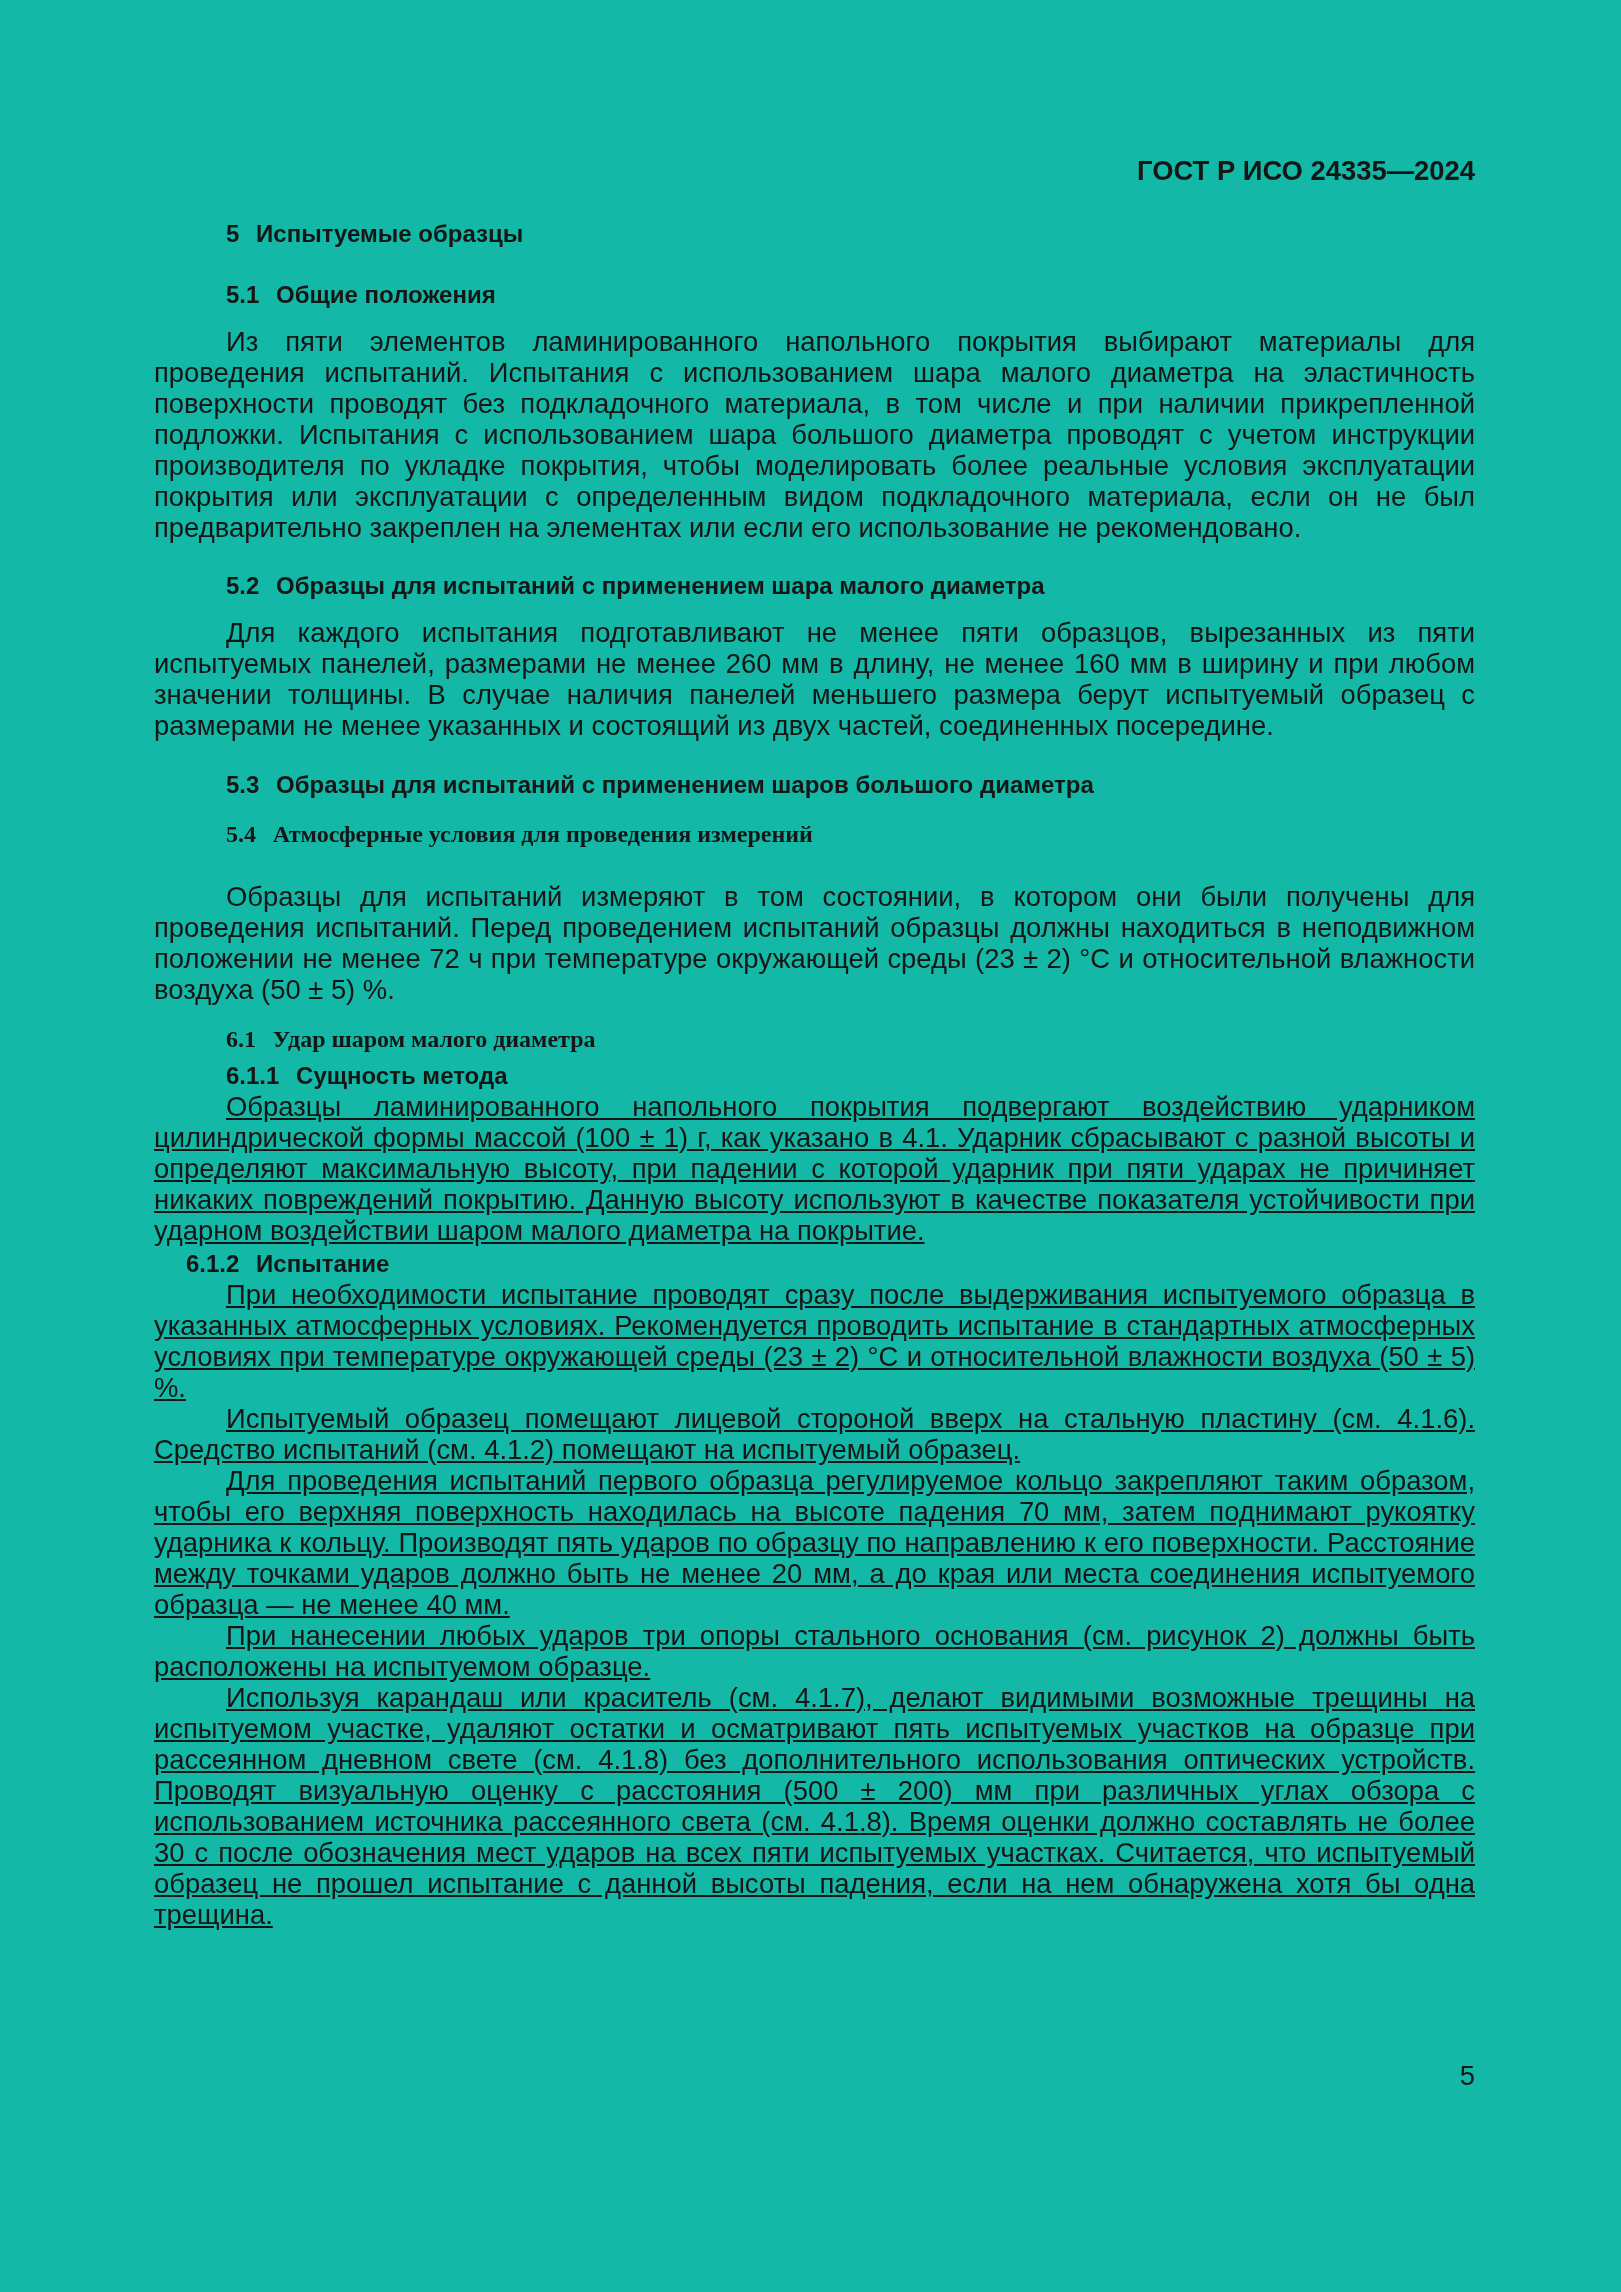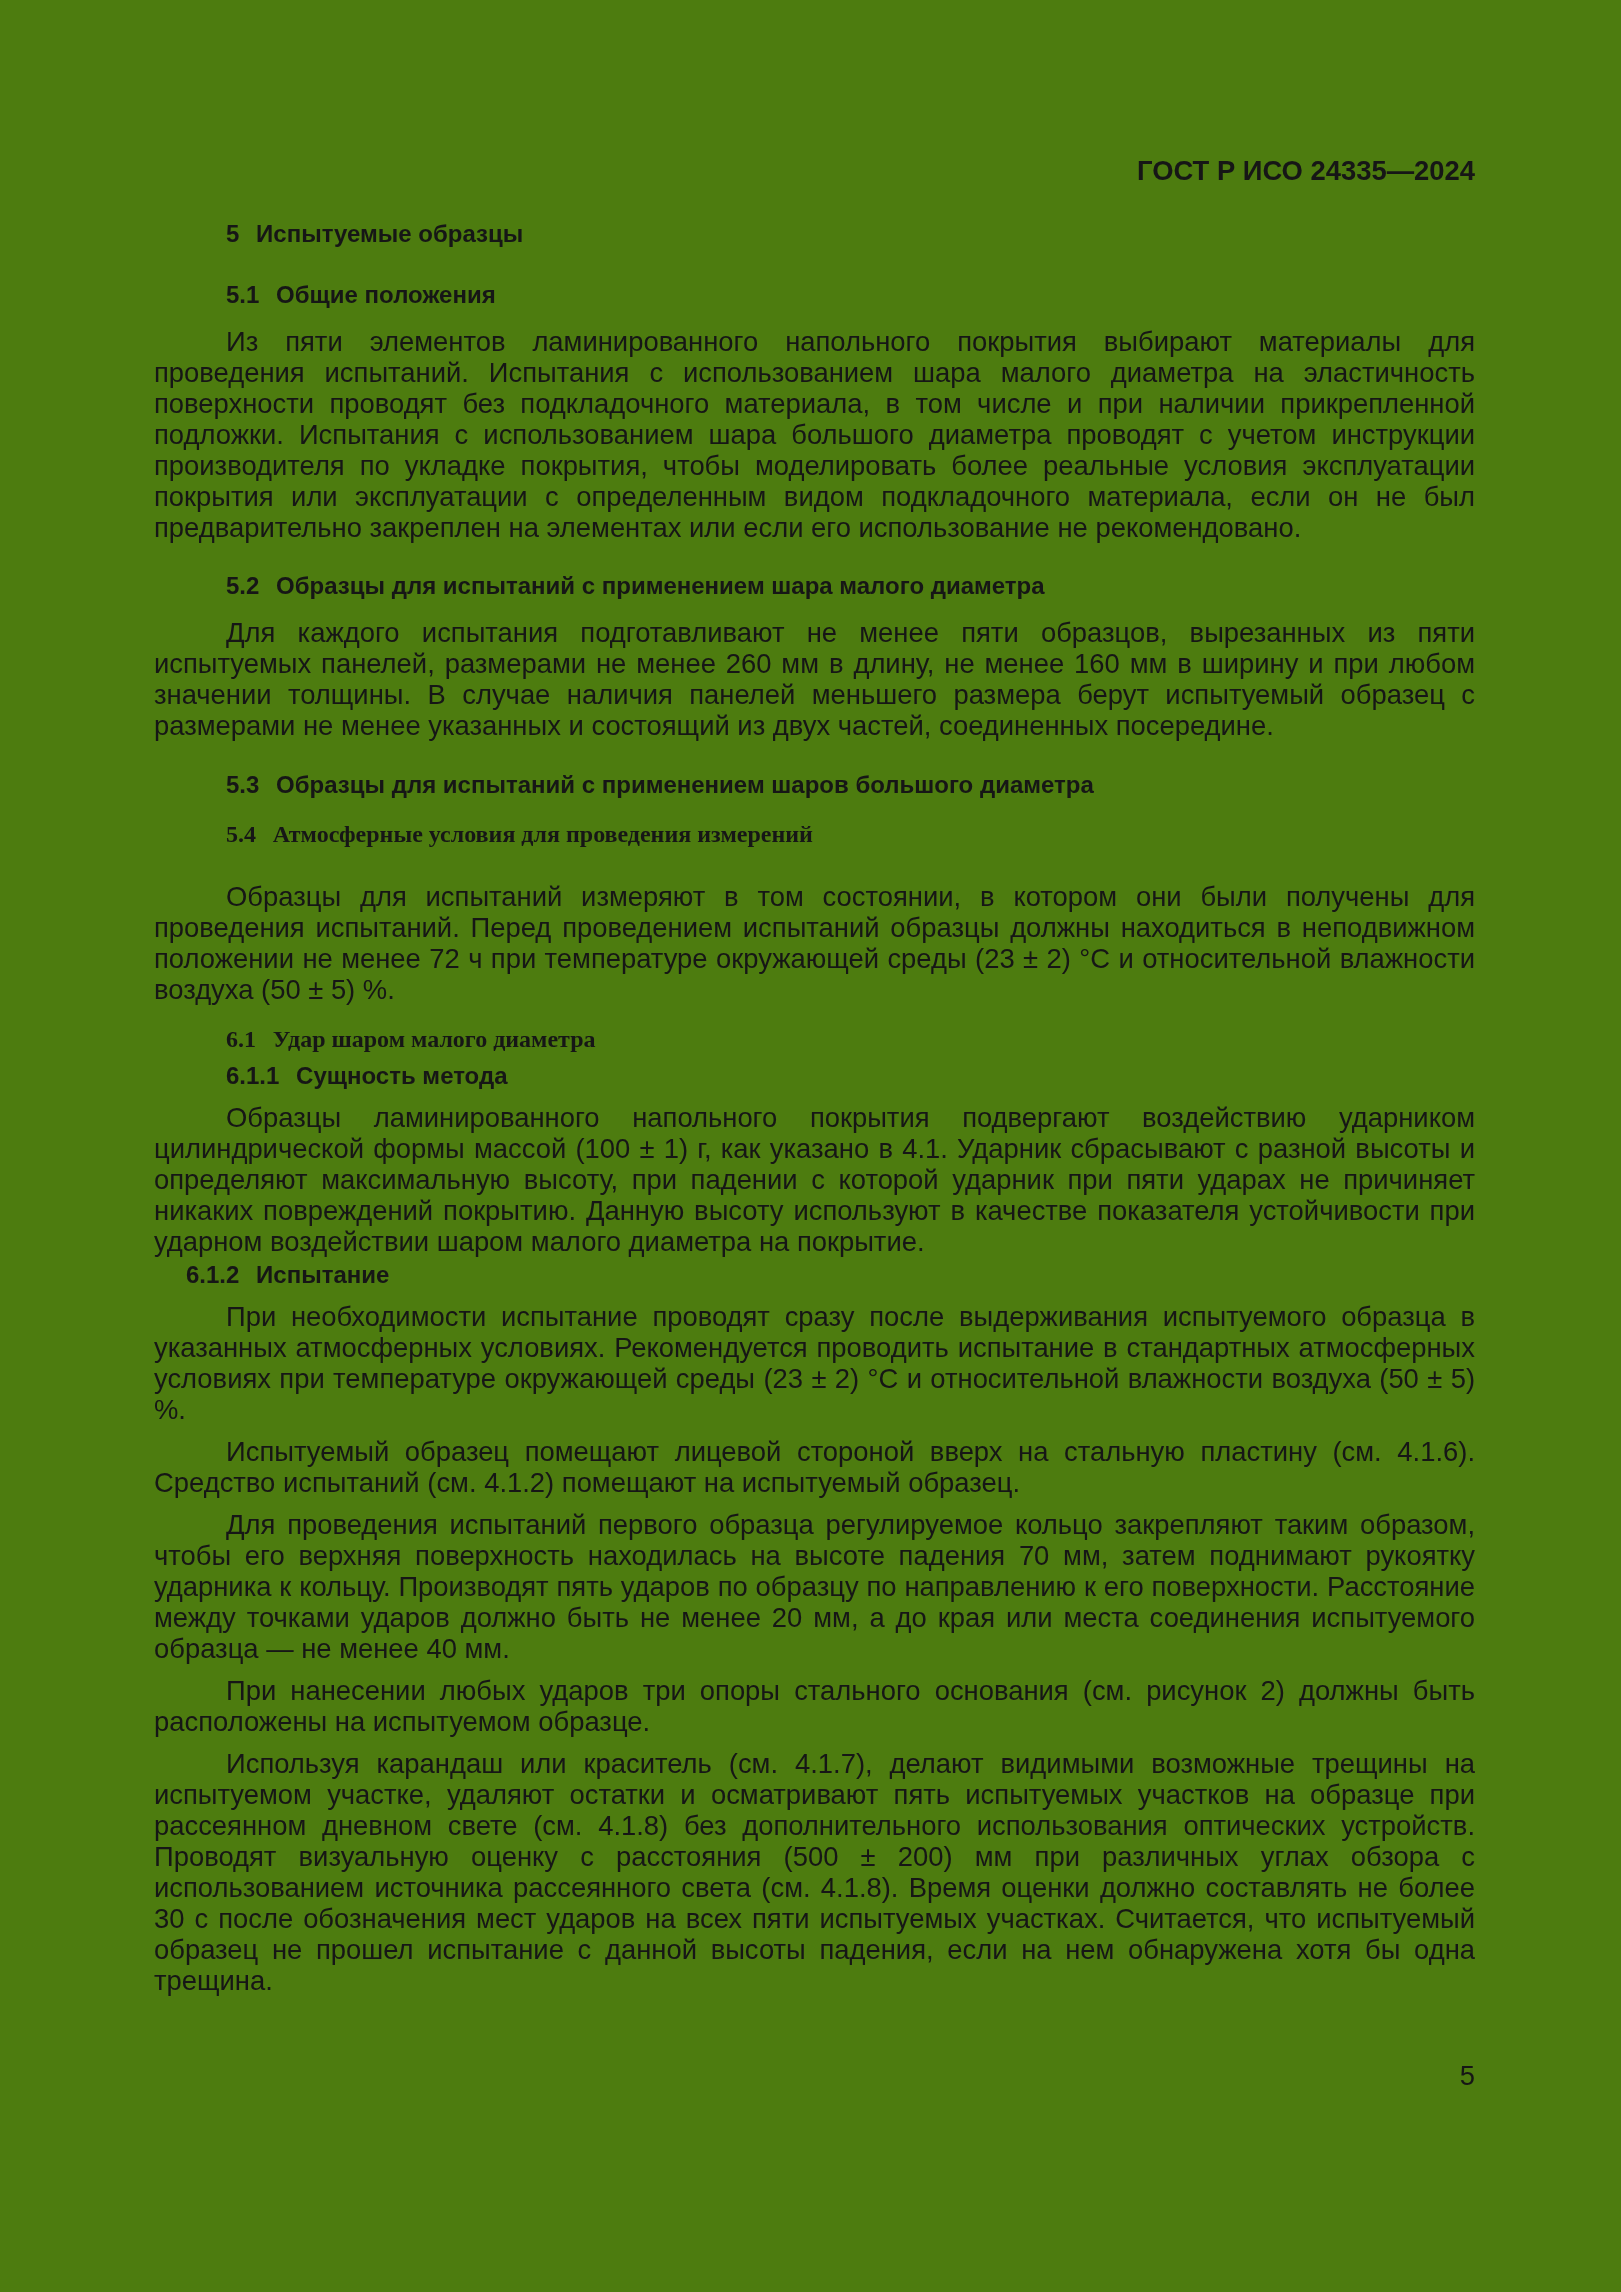--- a/index.html
+++ b/index.html
@@ -4,21 +4,21 @@
 <style>
   html, body {
     margin: 0;
     padding: 0;
     background: #e8e8e8;
   }
   .page {
     position: relative;
     width: 1621px;
     height: 2293px;
-    background: #4d7c0f;
+    background: #14b8a6;
     color: #161616;
     font-family: "Liberation Sans", "DejaVu Sans", sans-serif;
     box-sizing: border-box;
     padding: 155px 146px 0 154px;
     overflow: hidden;
   }
   .doc-header {
     text-align: right;
     font-size: 27.4px;
     line-height: 31px;
@@ -42,21 +42,21 @@
   h3.subsub.tight { margin-top: 2px; margin-left: 32px; }
   .h-num { margin-right: 16.7px; }
   p.body {
     font-size: 27.4px;
     line-height: 31px;
     margin: 15.7px 0 0 0;
     text-align: justify;
     text-indent: 72px;
   }
   p.body.mt14 { margin-top: 31px; }
-  p.body.cont { margin-top: 11px; }
+  p.body.cont { margin-top: 0; text-decoration: underline; }
   .page-footer {
     position: absolute;
     top: 2060px;
     right: 146px;
     font-size: 27.4px;
     line-height: 31px;
   }
 </style>
 </head>
 <body>

